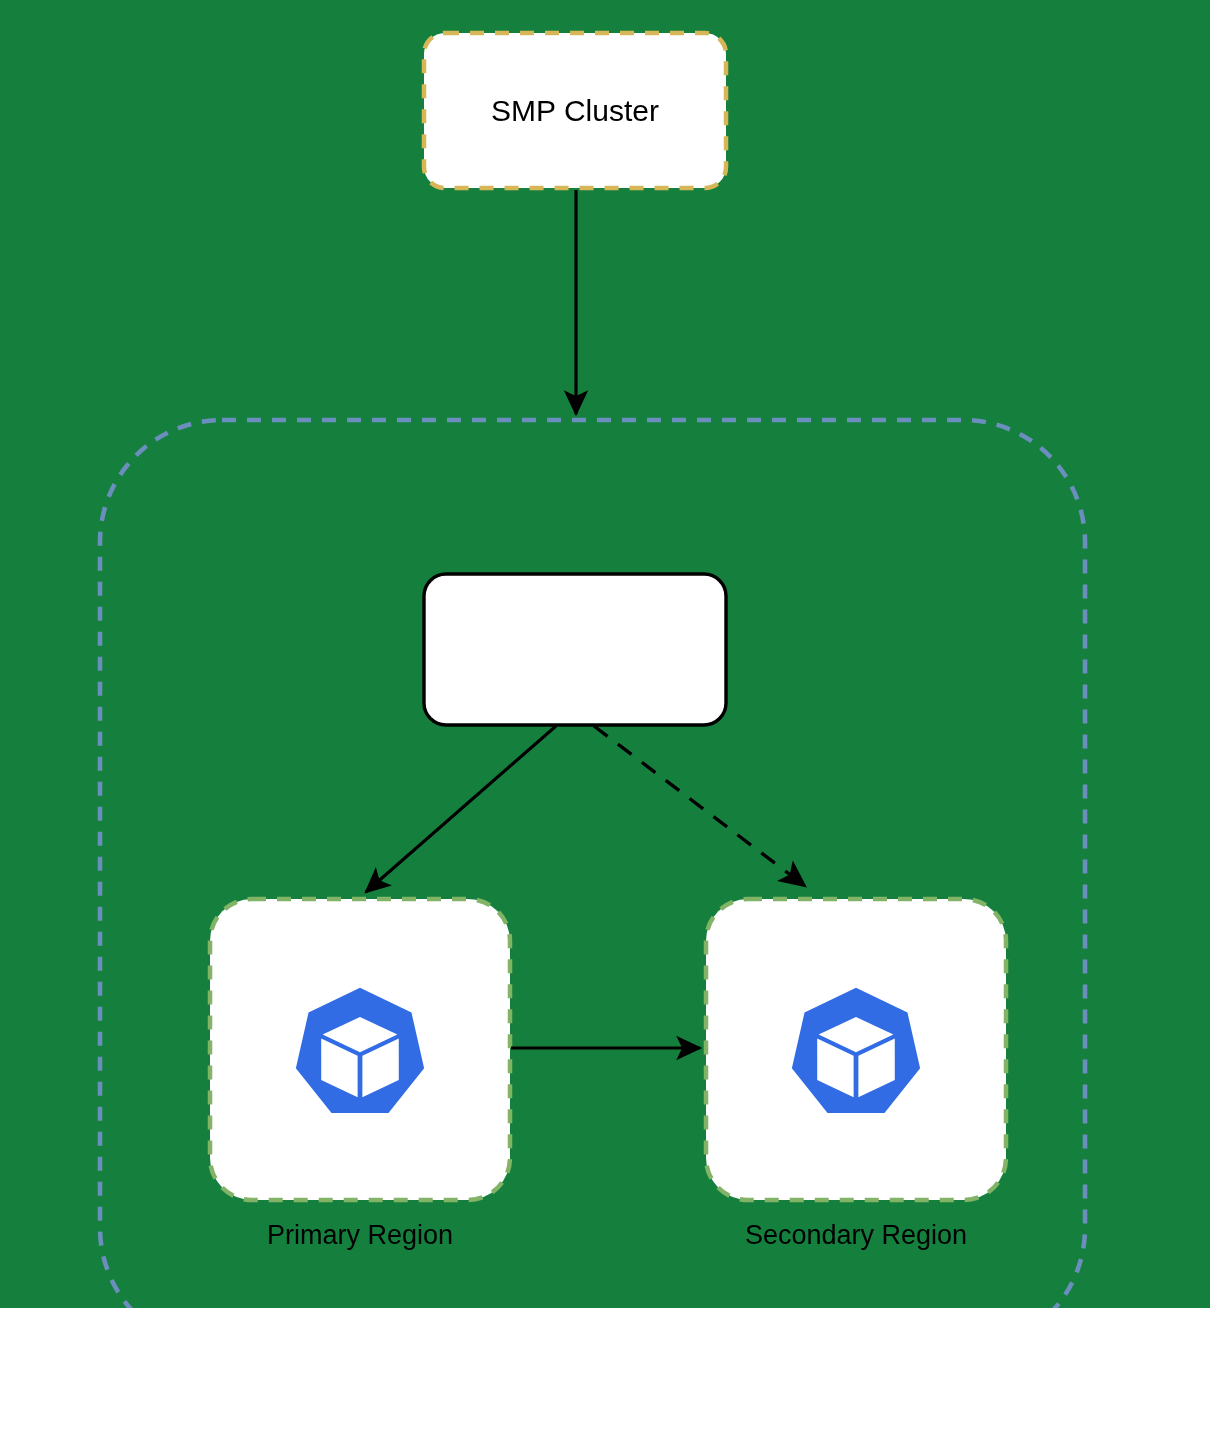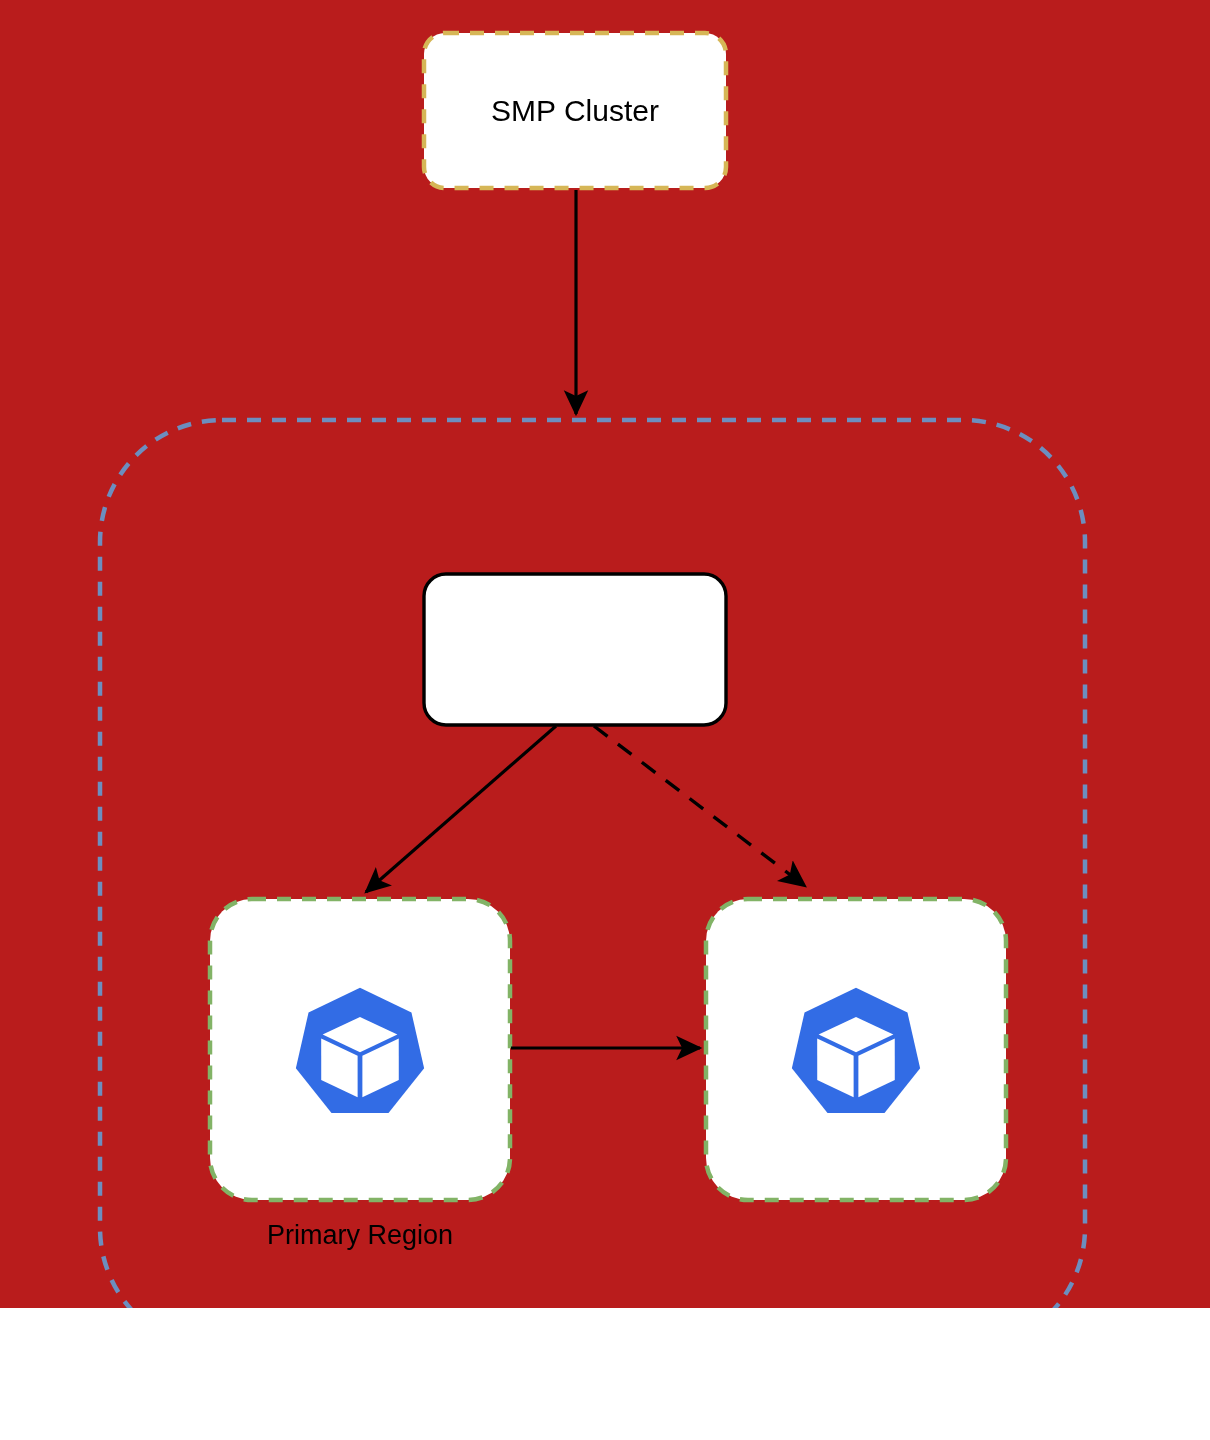--- a/index.html
+++ b/index.html
@@ -9,21 +9,21 @@
     background: #ffffff;
   }
   body {
     font-family: "Liberation Sans", sans-serif;
     -webkit-font-smoothing: antialiased;
   }
   #diagram-canvas {
     position: relative;
     width: 1210px;
     height: 1308px;
-    background: #b91c1c;
+    background: #15803d;
     overflow: hidden;
   }
   #diagram-svg {
     position: absolute;
     left: 0;
     top: 0;
     width: 1210px;
     height: 1440px;
   }
   .node-label {
@@ -120,19 +120,20 @@
       <path d="M24.2 49.4 L57.8 65.3 L57.8 103.6 L24.2 87.7 Z" fill="#ffffff"></path>
       <path d="M95.8 49.4 L62.2 65.3 L62.2 103.6 L95.8 87.7 Z" fill="#ffffff"></path>
     </g>
   </svg>
 
   <div class="node-label box-label" id="smp-cluster-label">SMP Cluster</div>
 
 
   <div class="node-label caption-label" id="primary-region-caption">Primary Region</div>
 
+  <div class="node-label caption-label" id="secondary-region-caption">Secondary Region</div>
 
   <div class="hit-region" style="left:424px; top:33px; width:302px; height:155px;"></div>
   <div class="hit-region" style="left:424px; top:574px; width:302px; height:151px;"></div>
   <div class="hit-region" style="left:210px; top:899px; width:300px; height:301px;"></div>
   <div class="hit-region" style="left:706px; top:899px; width:300px; height:301px;"></div>
 
 </div>
 
 </body></html>

